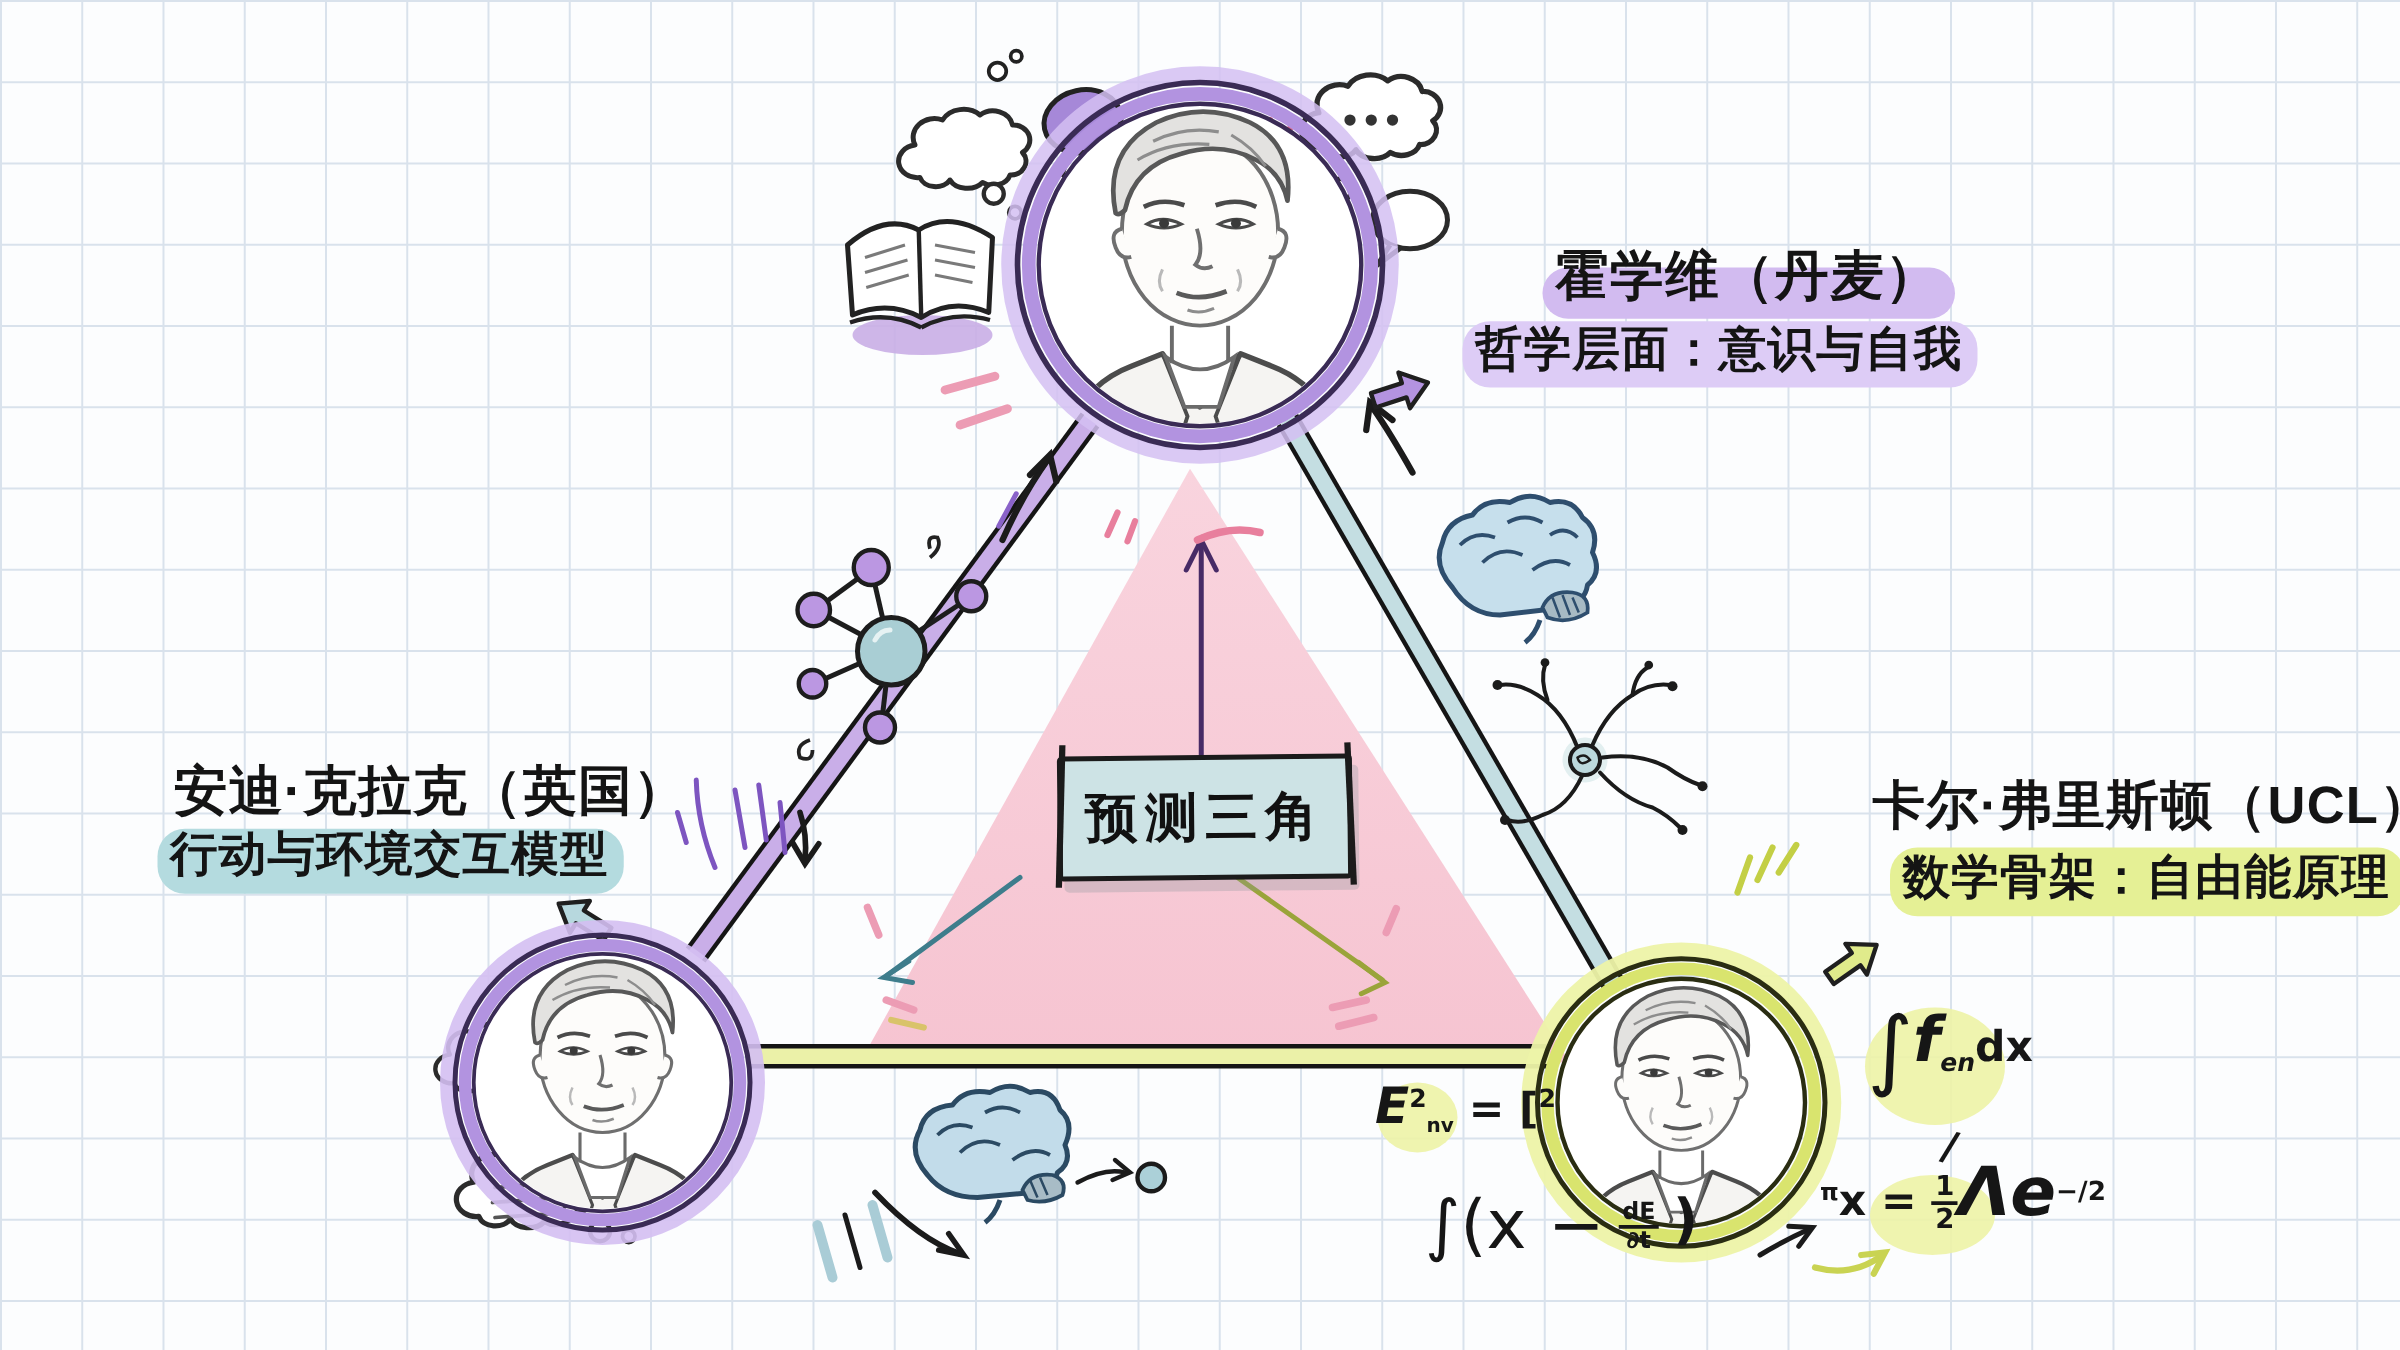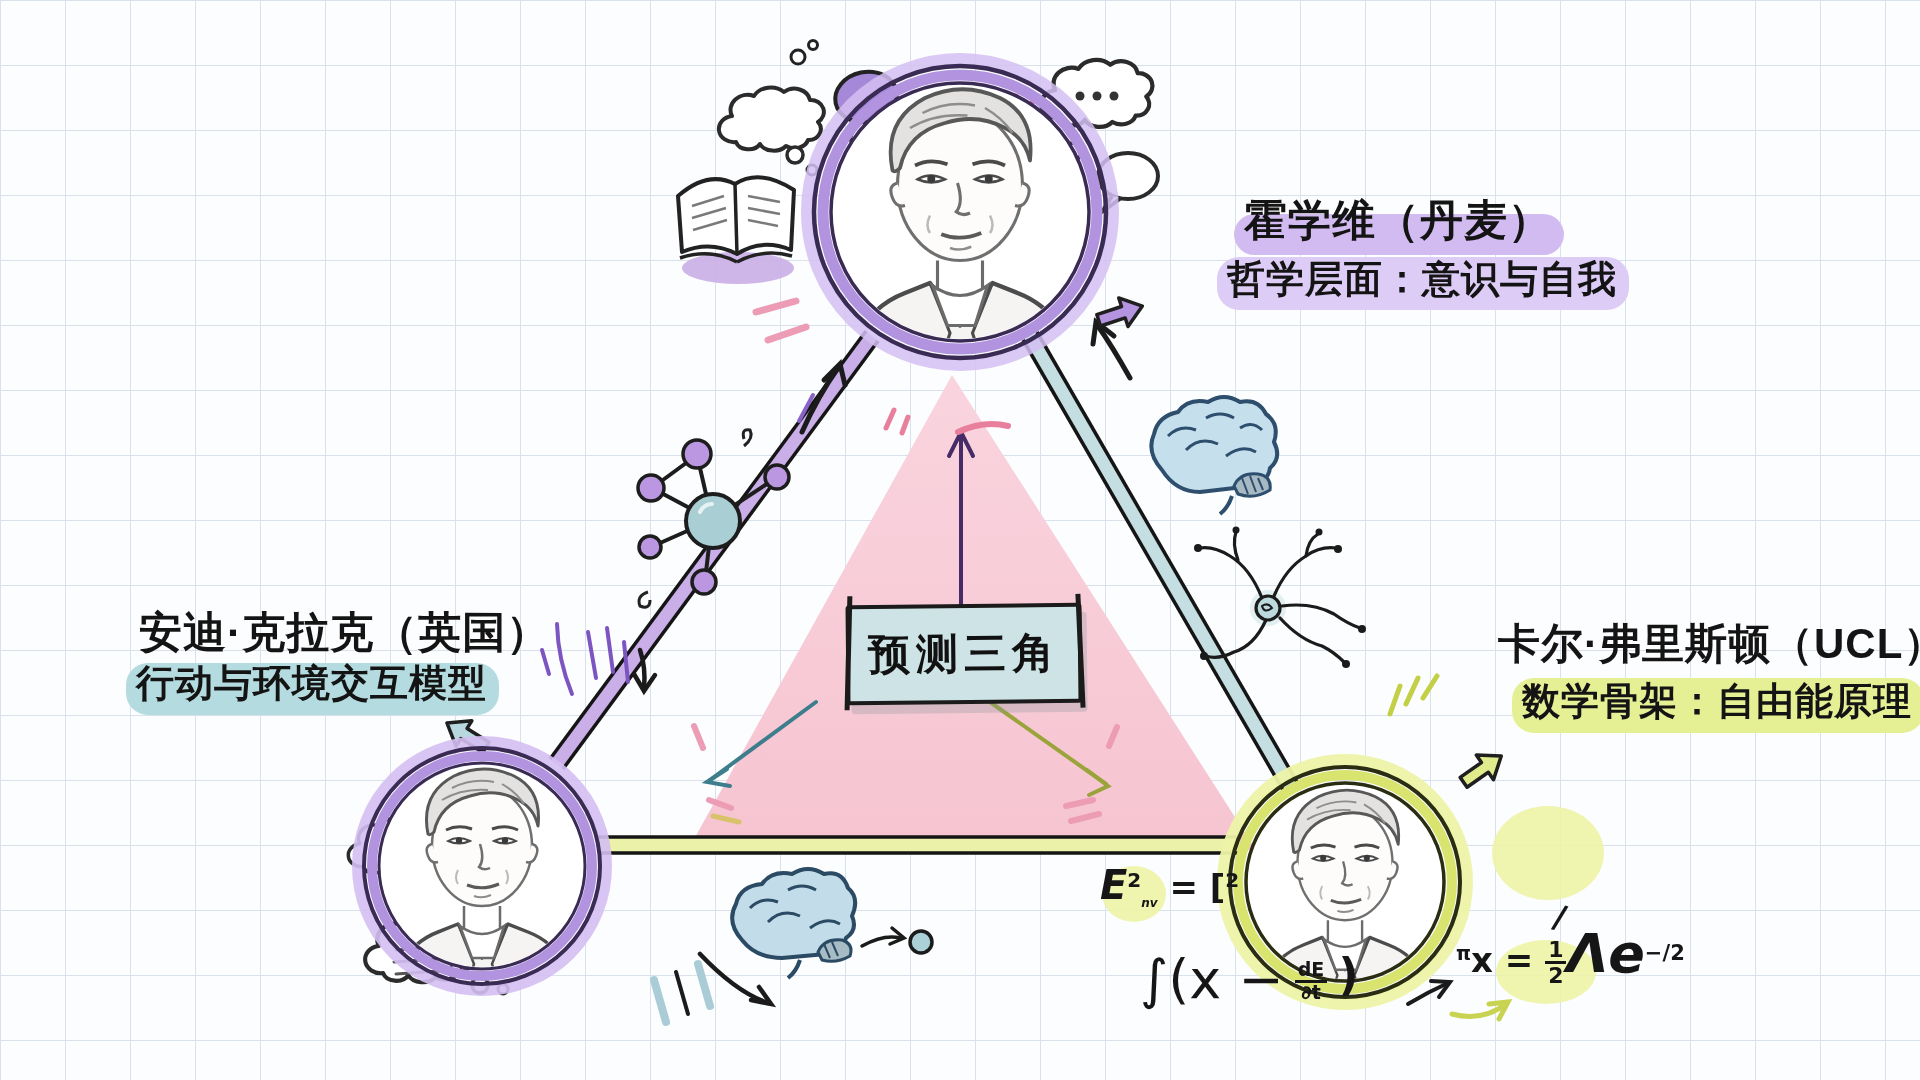--- a/index.html
+++ b/index.html
@@ -301,21 +301,21 @@
   </g>
 </svg>
 
 <div id="center-box">
   <span>预测三角</span>
 </div>
 
 <div class="txt name" style="left:1244px;top:192px;">
   <span class="hl hl-purple">霍学维（丹麦）</span>
 </div>
-<div class="txt desc" style="left:1227px;top:254px;text-align:center;">
+<div class="txt desc" style="left:1180px;top:254px;text-align:center;">
   <span class="hl hl-purple2">哲学层面：意识与自我</span>
 </div>
 
 <div class="txt name" style="left:139px;top:604px;">
   <span>安迪·克拉克（英国）</span>
 </div>
 <div class="txt desc" style="left:136px;top:658px;">
   <span class="hl hl-teal">行动与环境交互模型</span>
 </div>
 
@@ -324,29 +324,32 @@
 </div>
 <div class="txt desc" style="left:1522px;top:676px;">
   <span class="hl hl-yellow">数学骨架：自由能原理</span>
 </div>
 
 <div class="blob" style="left:1102px;top:866px;width:64px;height:56px;"></div>
 <div class="blob" style="left:1492px;top:806px;width:112px;height:94px;"></div>
 <div class="blob" style="left:1496px;top:940px;width:100px;height:64px;"></div>
 
 <div class="formula" style="left:1100px;top:862px;font-size:34px;">
-  <span style="font-style:italic;font-size:40px;">E</span><sup style="font-size:20px;">2</sup><sub style="font-size:12px;font-style:italic;">nv</sub><span> = [</span><sup style="font-size:20px;">2</sup>
+  <span style="font-style:italic;font-size:40px;">E</span><sup style="font-size:20px;">2</sup><sub style="font-size:16px;">nv</sub><span> = [</span><sup style="font-size:20px;">2</sup>
 </div>
 
 <div class="formula" style="left:1140px;top:948px;font-size:32px;">
   <span class="f-int">∫(x −</span>
   <span class="frac"><span class="num">dE</span><span class="den">∂t</span></span>
   <span style="font-size:44px;">)</span>
 </div>
 
+<div class="formula" style="left:1494px;top:798px;font-size:36px;">
+  <span class="f-int-big">∫</span><span style="font-style:italic;font-size:50px;">f</span><sub style="font-size:20px;font-style:italic;">en</sub><span style="font-size:34px;">dx</span>
+</div>
 <div class="formula" style="left:1554px;top:898px;font-size:32px;transform:rotate(14deg);">
   <span>/</span>
 </div>
 
 <div class="formula" style="left:1456px;top:922px;font-size:34px;">
   <sup style="font-size:19px;">π</sup><span>x = </span><span class="frac" style="font-size:22px;"><span class="num">1</span><span class="den">2</span></span><span style="font-style:italic;font-size:54px;">Λe</span><sup style="font-size:21px;">−/2</sup>
 </div>
 
 </div>
 

